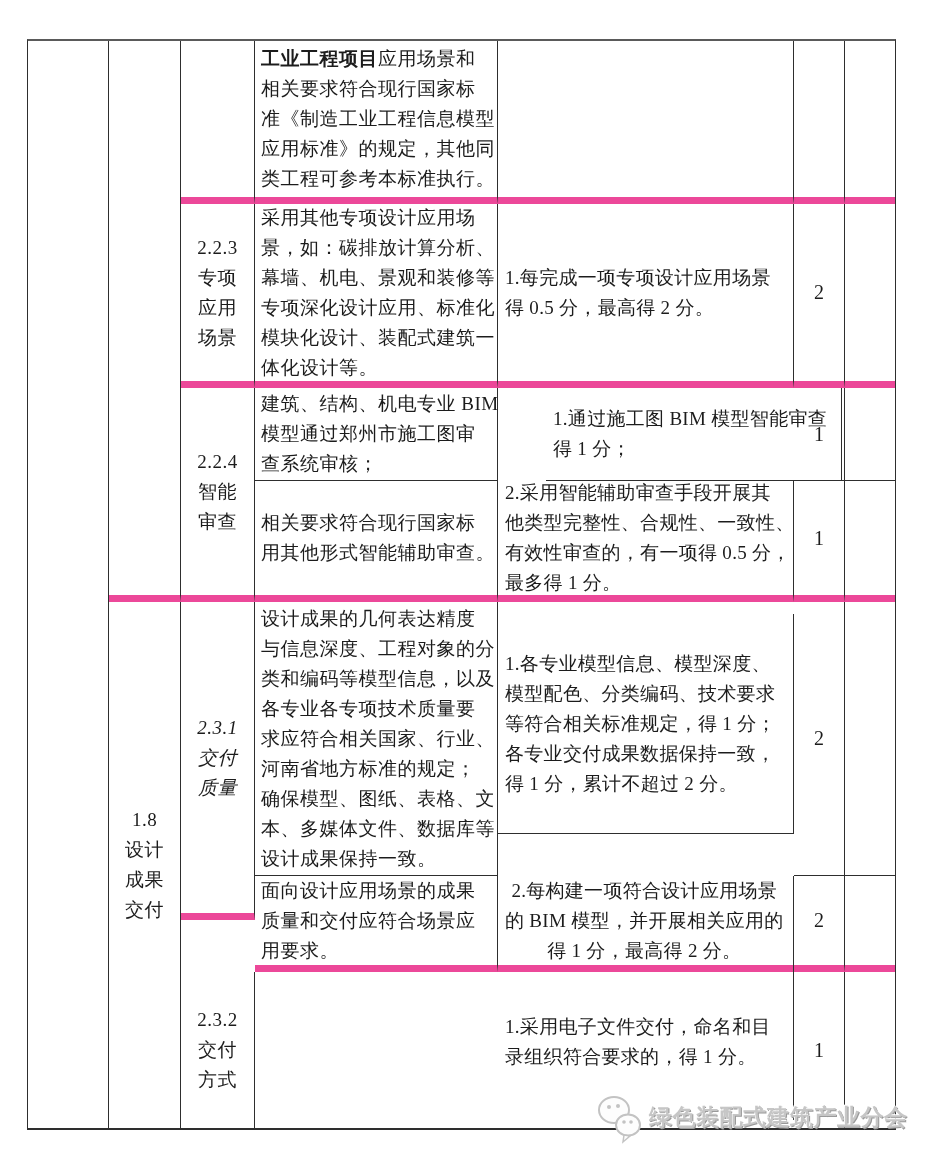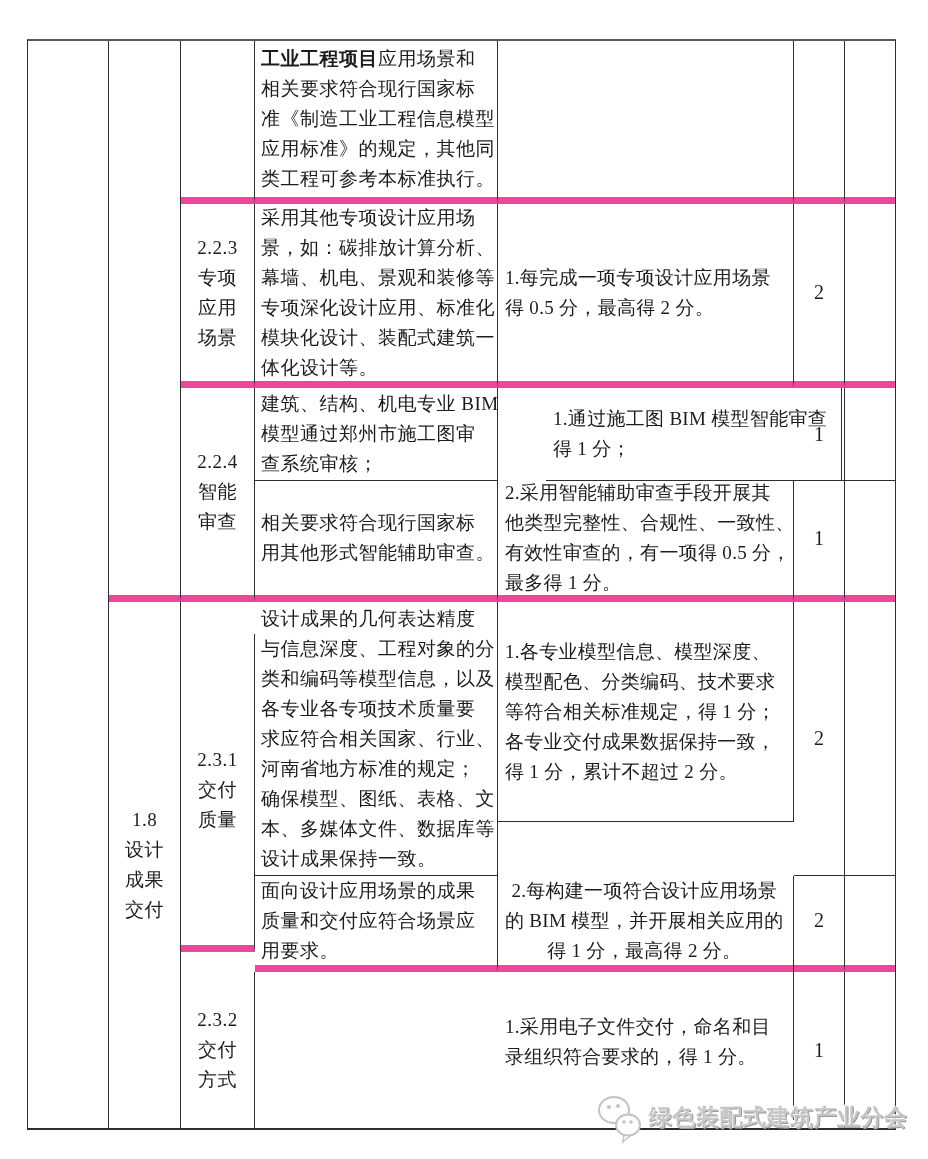--- a/index.html
+++ b/index.html
@@ -43,21 +43,21 @@
 交付</div>
 
     <div class="cell br bb-thick" style="left:153px;top:0;width:74px;height:163px;"></div>
     <div class="cell br bb-thick lab" style="left:153px;top:163px;width:74px;height:184px;">2.2.3
 专项
 应用
 场景</div>
     <div class="cell br bb-thick lab" style="left:153px;top:347px;width:74px;height:214px;">2.2.4
 智能
 审查</div>
-    <div class="cell br bb-thick lab" style="left:153px;top:593px;width:74px;height:318px;">2.3.1
+    <div class="cell br bb-thick lab" style="left:153px;top:561px;width:74px;height:318px;font-style:italic;">2.3.1
 交付
 质量</div>
     <div class="cell br lab" style="left:153px;top:931px;width:74px;height:156px;">2.3.2
 交付
 方式</div>
 
     <div class="cell br bb-thick desc" style="left:227px;top:0;width:243px;height:163px;">
       <div><span class="bold">工业工程项目</span><span>应用场景和
 相关要求符合现行国家标
 准《制造工业工程信息模型
@@ -90,21 +90,21 @@
 
     <div class="cell br bb-thick rule" style="left:470px;top:0;width:296px;height:163px;"></div>
     <div class="cell br bb-thick rule" style="left:470px;top:163px;width:296px;height:184px;">1.每完成一项专项设计应用场景
 得 0.5 分，最高得 2 分。</div>
     <div class="cell br bb-thin rule" style="left:470px;top:347px;width:296px;height:93px;margin-left:48px;">1.通过施工图 BIM 模型智能审查
 得 1 分；</div>
     <div class="cell br bb-thick rule" style="left:470px;top:440px;width:296px;height:121px;">2.采用智能辅助审查手段开展其
 他类型完整性、合规性、一致性、
 有效性审查的，有一项得 0.5 分，
 最多得 1 分。</div>
-    <div class="cell br bb-thin rule" style="left:470px;top:561px;width:296px;height:220px;">1.各专业模型信息、模型深度、
+    <div class="cell br bb-thin rule" style="left:470px;top:573px;width:296px;height:220px;">1.各专业模型信息、模型深度、
 模型配色、分类编码、技术要求
 等符合相关标准规定，得 1 分；
 各专业交付成果数据保持一致，
 得 1 分，累计不超过 2 分。</div>
     <div class="cell br bb-thick rule" style="left:470px;top:835px;width:296px;height:96px;text-align:center;">2.每构建一项符合设计应用场景
 的 BIM 模型，并开展相关应用的
 得 1 分，最高得 2 分。</div>
     <div class="cell br rule" style="left:470px;top:923px;width:296px;height:156px;">1.采用电子文件交付，命名和目
 录组织符合要求的，得 1 分。</div>
 

